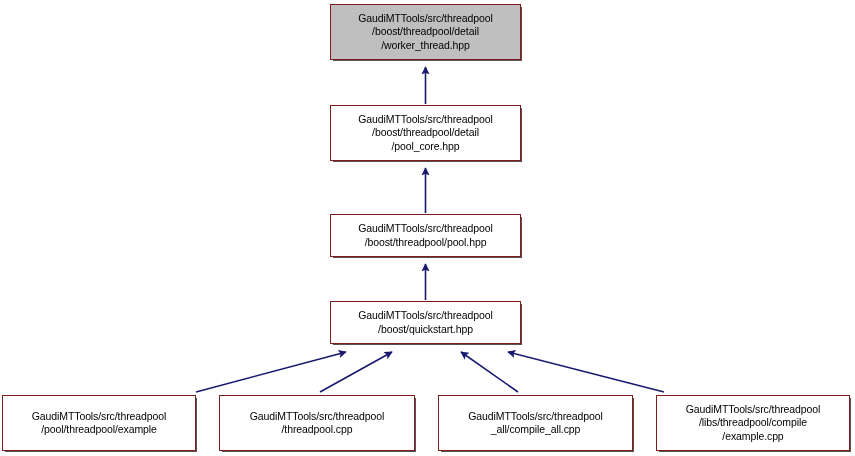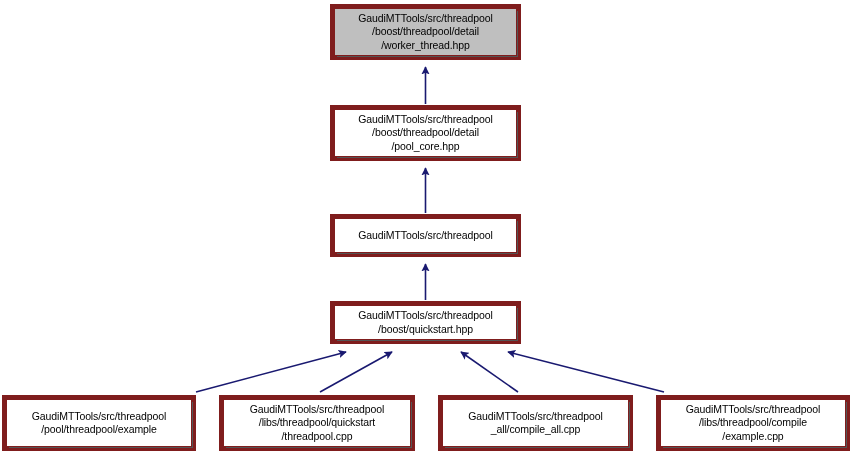--- a/index.html
+++ b/index.html
@@ -19,21 +19,21 @@
     position: absolute;
     left: 0;
     top: 0;
     width: 855px;
     height: 456px;
     pointer-events: none;
   }
   .node {
     position: absolute;
     box-sizing: border-box;
-    border: 5px solid #7f1d1d;
+    border: 1px solid #7f1d1d;
     background: #ffffff;
     display: flex;
     flex-direction: column;
     align-items: center;
     justify-content: center;
     text-align: center;
     color: #000000;
     font-size: 10.5px;
     line-height: 13.5px;
     letter-spacing: -0.1px;
@@ -94,35 +94,35 @@
   </div>
 
   <div class="node" style="left: 330px; top: 105px; width: 191px; height: 56px;">
     <span class="ln">GaudiMTTools/src/threadpool</span>
     <span class="ln">/boost/threadpool/detail</span>
     <span class="ln">/pool_core.hpp</span>
   </div>
 
   <div class="node" style="left: 330px; top: 214px; width: 191px; height: 43px;">
     <span class="ln">GaudiMTTools/src/threadpool</span>
+    <span class="ln">/boost/threadpool/pool.hpp</span>
   </div>
 
   <div class="node" style="left: 330px; top: 301px; width: 191px; height: 43px;">
     <span class="ln">GaudiMTTools/src/threadpool</span>
     <span class="ln">/boost/quickstart.hpp</span>
   </div>
 
   <div class="node" style="left: 2px; top: 395px; width: 194px; height: 56px;">
     <span class="ln">GaudiMTTools/src/threadpool</span>
     <span class="ln">/pool/threadpool/example</span>
   </div>
 
   <div class="node" style="left: 219px; top: 395px; width: 196px; height: 56px;">
     <span class="ln">GaudiMTTools/src/threadpool</span>
-    <span class="ln">/libs/threadpool/quickstart</span>
     <span class="ln">/threadpool.cpp</span>
   </div>
 
   <div class="node" style="left: 438px; top: 395px; width: 195px; height: 56px;">
     <span class="ln">GaudiMTTools/src/threadpool</span>
     <span class="ln">_all/compile_all.cpp</span>
   </div>
 
   <div class="node" style="left: 656px; top: 395px; width: 194px; height: 56px;">
     <span class="ln">GaudiMTTools/src/threadpool</span>

